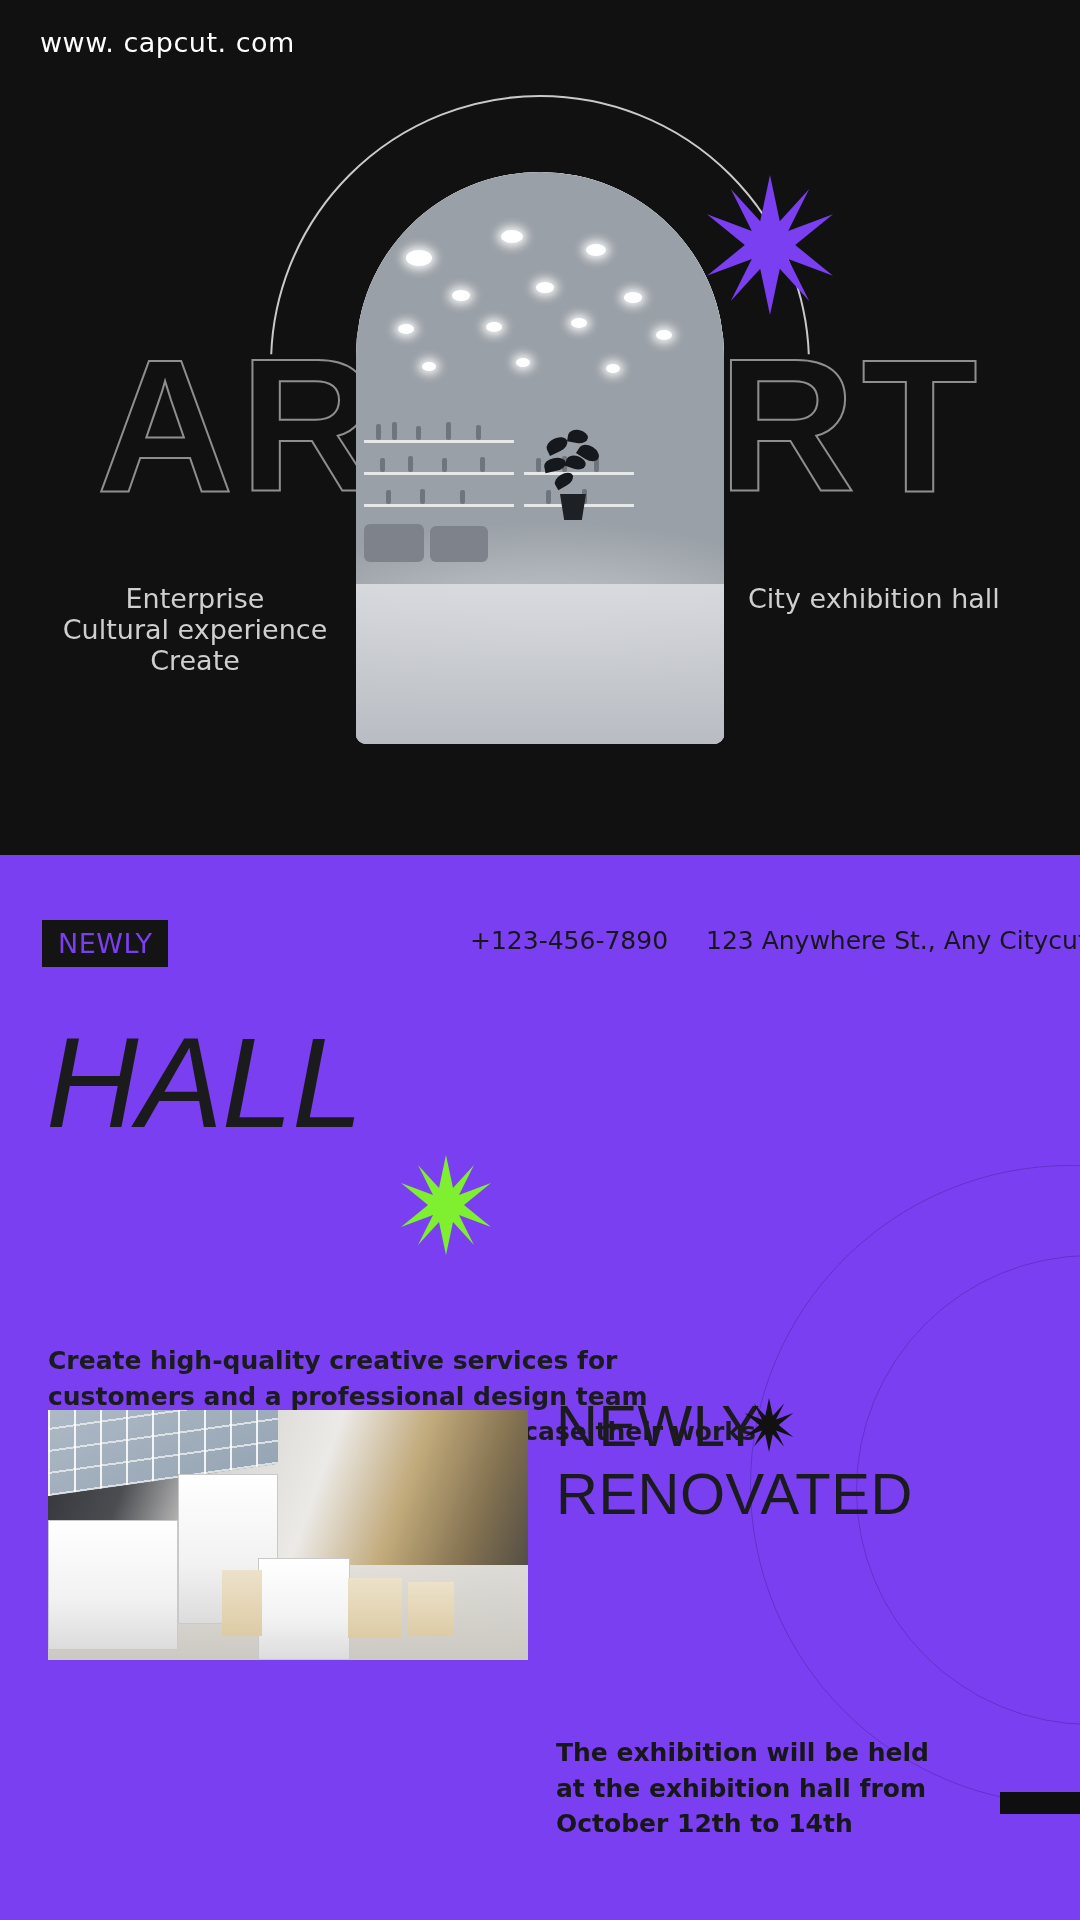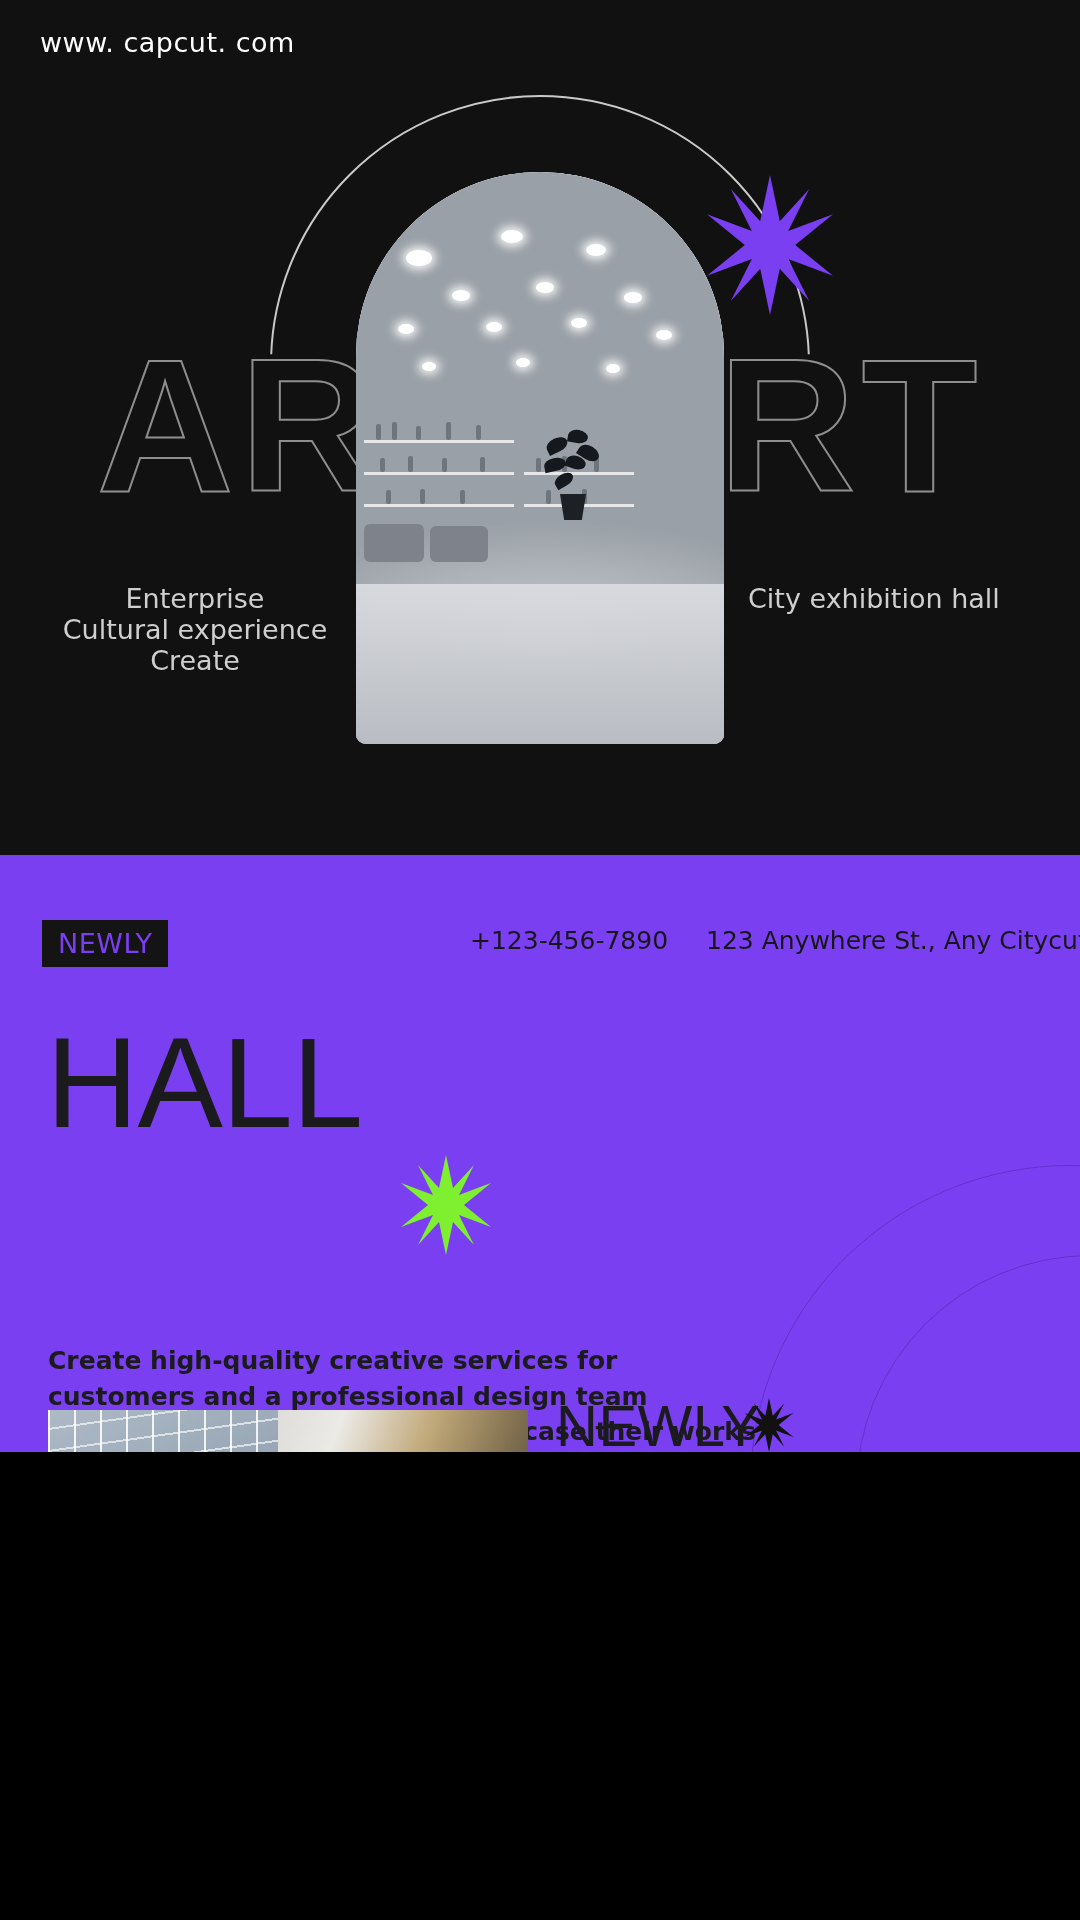--- a/index.html
+++ b/index.html
@@ -6,21 +6,21 @@
   html, body {
     width: 1080px;
     height: 1920px;
     background: #000;
     font-family: "Liberation Sans", sans-serif;
     overflow: hidden;
   }
   .poster {
     position: relative;
     width: 1080px;
-    height: 1452px;
+    height: 1920px;
     background: #ef4444;
     overflow: hidden;
   }
 
   
   .top-section {
     position: absolute;
     left: 0; top: 0;
     width: 1080px;
     height: 855px;
@@ -193,21 +193,21 @@
     position: absolute;
     left: 46px;
     top: 165px;
     color: #1b1b1d;
     font-size: 128px;
     line-height: 0.98;
     font-weight: 400;
     letter-spacing: -1px;
     font-family: "Liberation Sans", sans-serif;
   }
-  .headline .l2 { position: relative; display: block; }
+  .headline .l2 { position: relative; display: block; font-style: italic; }
 
   .subcopy {
     position: absolute;
     left: 48px;
     top: 488px;
     color: #1b1b1d;
     font-size: 25px;
     line-height: 1.42;
     font-weight: 700;
     font-family: "DejaVu Sans", sans-serif;
@@ -402,16 +402,19 @@
   </div>
 
   <div class="newly">
     <span class="row1">NEWLY</span>
     <svg class="star" style="left:186px; top:6px;" width="54" height="54" viewBox="0 0 100 100">
       <polygon points="50,0 57,33 78,10 63,40 95,28 68,50 95,72 63,60 78,90 57,67 50,100 43,67 22,90 37,60 5,72 32,50 5,28 37,40 22,10 43,33" fill="#111111"></polygon>
     </svg>
     <div>RENOVATED</div>
   </div>
 
+  <div class="event-note" style="white-space:pre-line;">The exhibition will be held
+at the exhibition hall from
+October 12th to 14th</div>
 
   <div class="black-bar"></div>
 
 </div>
 
 </body></html>

